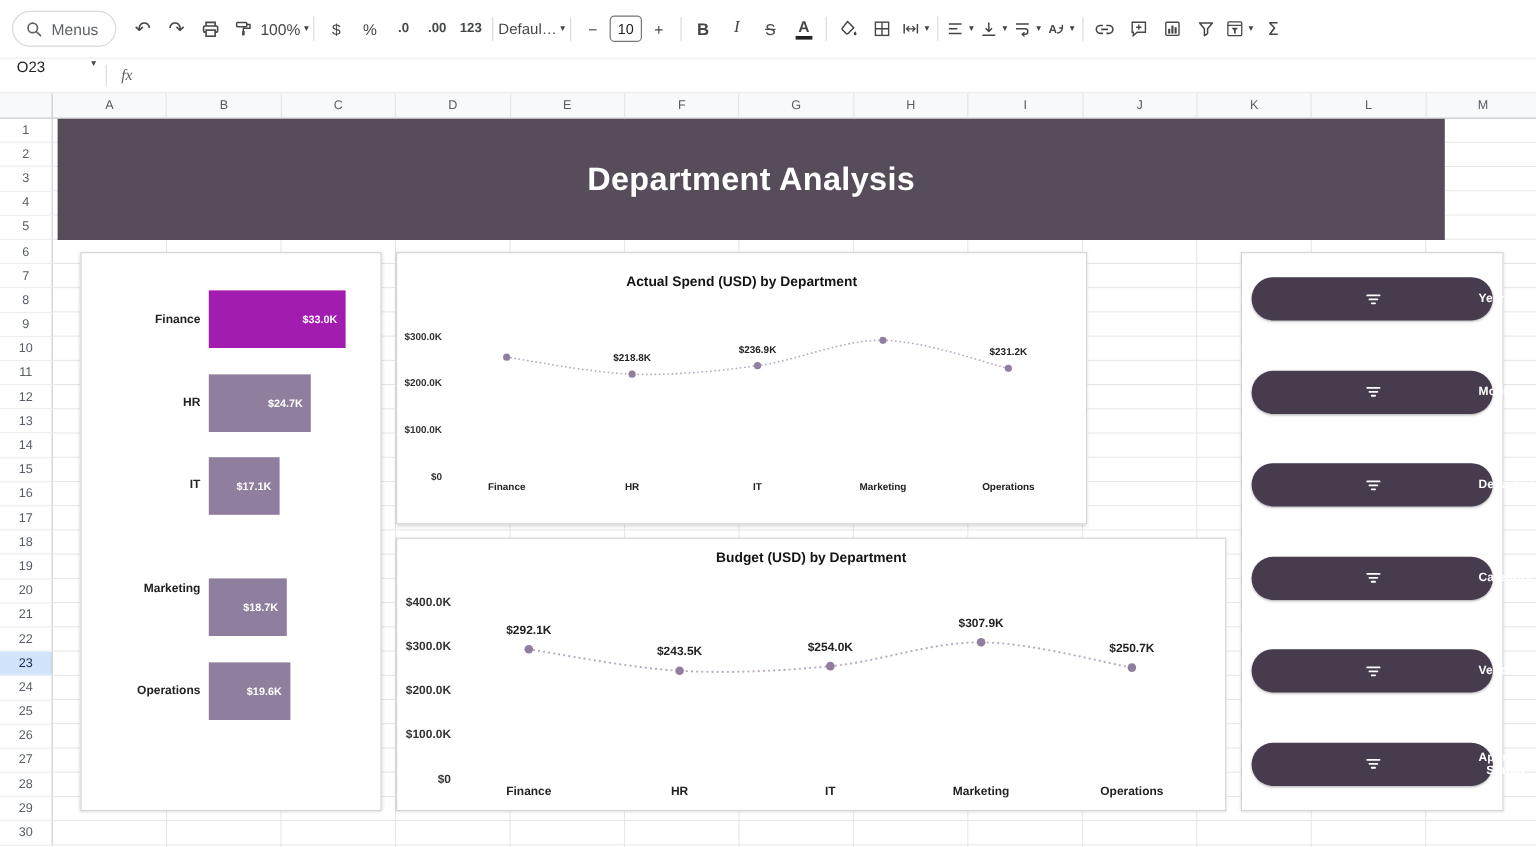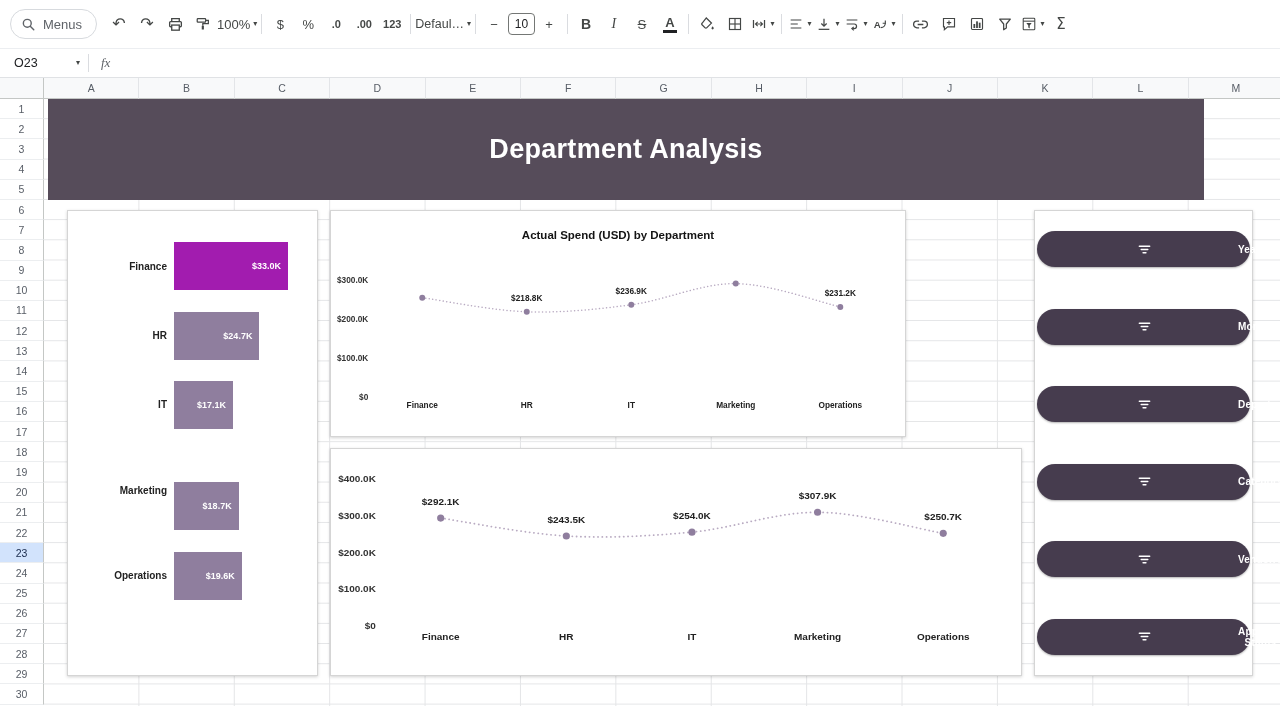--- a/index.html
+++ b/index.html
@@ -25,21 +25,21 @@
   .b-italic{font-style:italic;font-size:14px;font-family:"Liberation Serif",serif}
   .b-strike{text-decoration:line-through;font-size:13px}
   .a-stack{display:flex;flex-direction:column;align-items:center;line-height:1}
   .a-stack .a{font-weight:700;font-size:13px}
   .a-stack .bar{width:14px;height:3px;background:#202124;margin-top:1px}
   .sigma{font-size:15px;font-weight:400;font-family:"DejaVu Sans",sans-serif}
 
   
   .formula-bar{height:30px;display:flex;align-items:center;border-top:1px solid #eceef1;
     border-bottom:1px solid #e0e2e5;background:#fff}
-  .name-box{width:88px;height:100%;display:flex;align-items:center;justify-content:space-between;
+  .name-box{width:88px;height:100%;display:flex;align-items:flex-start;justify-content:space-between;
     padding:0 8px 0 14px;font-size:12.5px;color:#202124;cursor:pointer}
   .fb-sep{width:1px;height:18px;background:#dadce0}
   .fx{font-family:"Liberation Serif",serif;font-style:italic;font-size:13px;color:#5f6368;
     margin:0 10px 0 12px}
   .formula-input{flex:1;height:100%;font-size:12px;display:flex;align-items:center}
 
   
   .sheet{position:relative;width:1280px;height:628px;background:#fff}
   .corner{position:absolute;left:0;top:0;width:44px;height:21px;background:#f8f9fa;
     border-right:1px solid #c4c7c5;border-bottom:1px solid #c4c7c5}
@@ -80,21 +80,21 @@
 
   .bar-plot{display:flex;flex-direction:column;justify-content:space-evenly;
     height:calc(100% - 38px);padding:10px 0 16px}
   .bar-row{display:flex;align-items:center}
   .bar-cat{width:106px;text-align:right;padding-right:7px;font-size:10px;font-weight:700;color:#222}
   .bar-track{flex:1;margin-right:22px}
   .bar{height:48px;display:flex;align-items:center;justify-content:flex-end}
   .bar-val{color:#fff;font-size:9px;font-weight:700;padding-right:7px;white-space:nowrap}
 
   .slicer-panel{left:990px;top:111px;width:219px;height:466px;display:flex;
-    flex-direction:column;justify-content:space-between;padding:20px 2px}
+    flex-direction:column;justify-content:space-between;padding:20px 8px}
   .slicer{height:36px;border-radius:18px;display:flex;align-items:center;
     padding:0 12px 0 14px;color:#fff;cursor:pointer;box-shadow:0 1px 2px rgba(0,0,0,.3)}
   .slicer-ic{width:15px;height:15px;flex:none}
   .slicer-label{flex:1;text-align:center;font-size:10px;font-weight:700;letter-spacing:.2px}
   .slicer-value{font-size:10px;font-weight:700;margin-right:4px}
   .slicer-caret{font-size:8px;color:#fff}
 </style>
 </head>
 <body>
 
@@ -396,20 +396,21 @@
             <text x="362" y="180" text-anchor="middle" class="cat-label">IT</text>
             <circle cx="488" cy="30.006153846153865" r="3.6" fill="#8F7E9E"></circle>
             <text x="488" y="180" text-anchor="middle" class="cat-label">Marketing</text>
             <circle cx="614" cy="58.15815384615385" r="3.6" fill="#8F7E9E"></circle>
             <text x="614" y="45.15815384615385" text-anchor="middle" class="pt-label">$231.2K</text>
             <text x="614" y="180" text-anchor="middle" class="cat-label">Operations</text>
           </svg>
       </div>
 
       <div class="card card-line2">
+        <div class="chart-title">Budget (USD) by Department</div>
         <svg id="line-svg-2" viewBox="0 0 692 205">
             <text x="45" y="180.5" text-anchor="end" class="ax-tick">$0</text>
             <text x="45" y="143.52325581395348" text-anchor="end" class="ax-tick">$100.0K</text>
             <text x="45" y="106.54651162790698" text-anchor="end" class="ax-tick">$200.0K</text>
             <text x="45" y="69.56976744186046" text-anchor="end" class="ax-tick">$300.0K</text>
             <text x="45" y="32.59302325581396" text-anchor="end" class="ax-tick">$400.0K</text>
             <path d="M110,68.99093023255814C131,71.9860465116279,194,84.61360465116277,236,86.96162790697673C278,89.30965116279069,320,87.04790697674419,362,83.07906976744187C404,79.11023255813954,446,62.94523255813953,488,63.148604651162785C530,63.35197674418604,593,80.77418604651163,614,84.2993023255814" fill="none" stroke="#B9ABC2" stroke-width="1.8" stroke-linecap="round" stroke-dasharray="0.1 4.2"></path>
             <circle cx="110" cy="68.99093023255814" r="3.6" fill="#8F7E9E"></circle>
             <text x="110" y="55.99093023255814" text-anchor="middle" class="pt-label">$292.1K</text>
             <text x="110" y="191" text-anchor="middle" class="cat-label">Finance</text>

